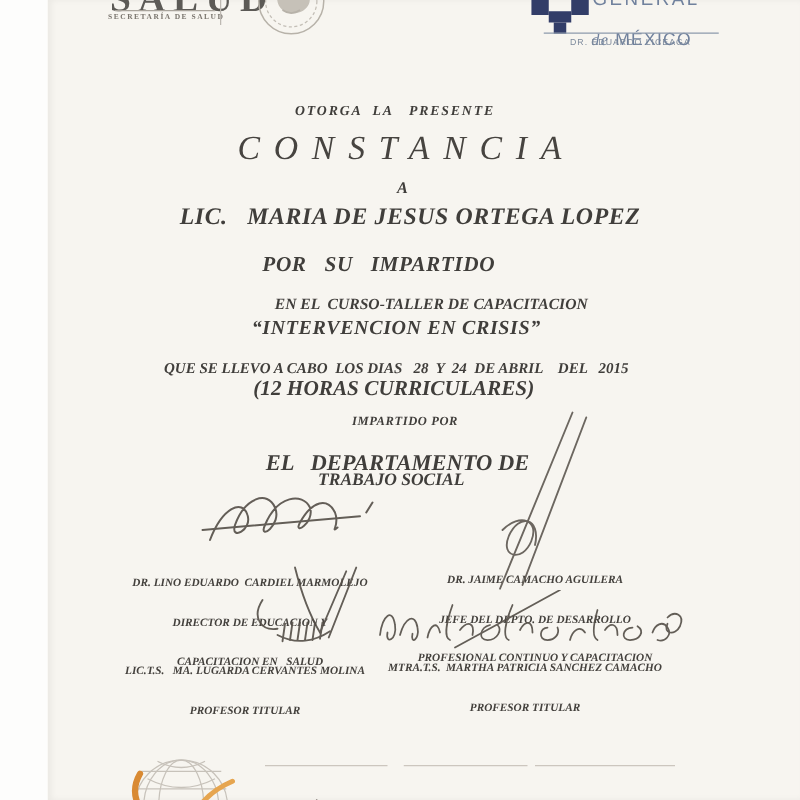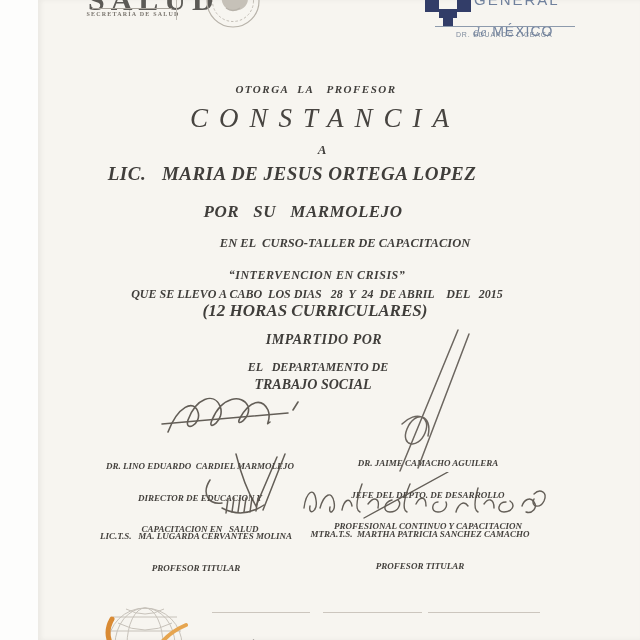--- a/index.html
+++ b/index.html
@@ -55,41 +55,41 @@
     <rect x="18" y="18" width="10" height="9" fill="#323d68"></rect>
   </svg>
   <div class="abs hosp hosp-general" style="left:474px;top:-9px;">GENERAL</div>
   <div class="abs hosp hosp-mexico" style="left:473px;top:7px;margin-top:16px;">
     <span class="hosp-de">de</span>
     <span>MÉXICO</span>
   </div>
   <div class="abs" style="left:435px;top:26px;width:140px;height:1px;background:#8d9aac;"></div>
   <div class="abs hosp-sub" style="left:456px;top:31px;">DR. EDUARDO LICEAGA</div>
 
-  <div class="c doc" style="left:316px;top:83px;font-size:11px;letter-spacing:1.5px;">OTORGA  LA   PROFESOR</div>
+  <div class="c doc" style="left:316px;top:83px;font-size:11px;letter-spacing:1.5px;">OTORGA  LA   PRESENTE</div>
 
   <div class="c doc constancia" style="left:325px;top:103px;font-size:27px;letter-spacing:11px;">CONSTANCIA</div>
 
   <div class="c doc" style="left:322px;top:142px;font-size:13px;">A</div>
 
-  <div class="c doc" style="left:292px;top:163px;font-size:19px;letter-spacing:.5px;">LIC.   MARIA DE JESUS ORTEGA LOPEZ</div>
+  <div class="c doc" style="left:328px;top:163px;font-size:19px;letter-spacing:.5px;">LIC.   MARIA DE JESUS ORTEGA LOPEZ</div>
 
-  <div class="c doc" style="left:303px;top:202px;font-size:17px;letter-spacing:.5px;">POR   SU   MARMOLEJO</div>
+  <div class="c doc" style="left:303px;top:202px;font-size:17px;letter-spacing:.5px;">POR   SU   IMPARTIDO</div>
 
   <div class="c doc" style="left:315px;top:236px;font-size:12.5px;margin-left:30px;">EN EL  CURSO-TALLER DE CAPACITACION</div>
 
-  <div class="c doc" style="left:317px;top:268px;font-size:12px;letter-spacing:.5px;">“INTERVENCION EN CRISIS”</div>
+  <div class="c doc" style="left:317px;top:254px;font-size:16px;letter-spacing:.5px;">“INTERVENCION EN CRISIS”</div>
 
   <div class="c doc" style="left:317px;top:287px;font-size:12px;">QUE SE LLEVO A CABO  LOS DIAS   28  Y  24  DE ABRIL    DEL   2015</div>
 
   <div class="c doc" style="left:315px;top:301px;font-size:17px;">(12 HORAS CURRICULARES)</div>
 
-  <div class="c doc" style="left:324px;top:332px;font-size:14px;letter-spacing:.5px;">IMPARTIDO POR</div>
+  <div class="c doc" style="left:324px;top:332px;font-size:10px;letter-spacing:.5px;">IMPARTIDO POR</div>
 
-  <div class="c doc" style="left:318px;top:360px;font-size:12px;">EL   DEPARTAMENTO DE</div>
+  <div class="c doc" style="left:318px;top:360px;font-size:18px;">EL   DEPARTAMENTO DE</div>
   <div class="c doc" style="left:313px;top:377px;font-size:14px;text-align:right;">TRABAJO SOCIAL</div>
 
   <div class="c sig-block" style="left:200px;top:440px;">
     <div>DR. LINO EDUARDO  CARDIEL MARMOLEJO</div>
     <div>DIRECTOR DE EDUCACION Y</div>
     <div>CAPACITACION EN   SALUD</div>
   </div>
 
   <div class="c sig-block" style="left:428px;top:437px;">
     <div>DR. JAIME CAMACHO AGUILERA</div>

